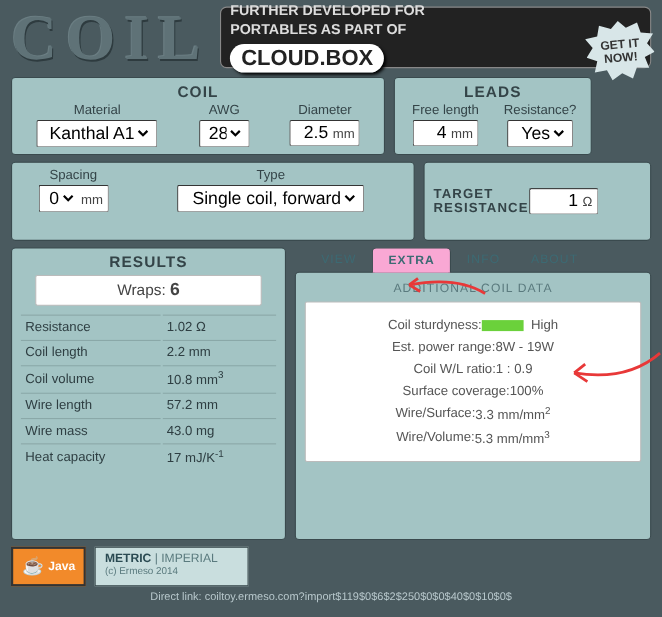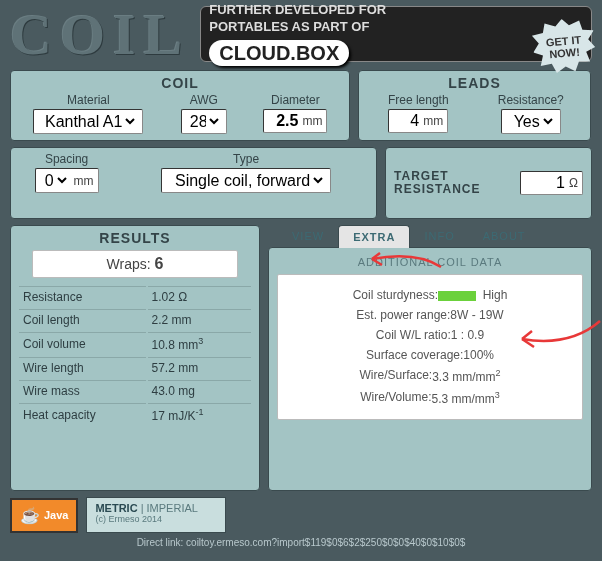--- a/index.html
+++ b/index.html
@@ -13,34 +13,34 @@
 .row{display:flex;gap:8px;margin-bottom:6px}
 .panel{background:#a3c4c4;border:1px solid #3a4a4e;border-radius:4px;padding:4px 6px 6px}
 .panel-title{text-align:center;color:#344448;font-size:14px;font-weight:bold;margin-bottom:2px;letter-spacing:1px}
 .sub{display:flex;gap:6px}
 .field{text-align:center;flex:1}
 .field-lbl{font-size:12px;color:#344448;margin-bottom:2px}
 .inputbox{background:#fff;border:1px inset #888;border-radius:2px;padding:2px 4px;display:inline-flex;align-items:center;gap:4px;font-size:12px}
 .inputbox input,.inputbox select{border:none;background:transparent;font-size:16px;font-family:inherit;text-align:right;outline:none}
 .inputbox .unit{color:#444}
 .coil-panel{width:340px}
-.leads-panel{width:233px}
-.target-row{background:#a3c4c4;border:1px solid #3a4a4e;border-radius:4px;padding:22px 8px;display:flex;align-items:center;justify-content:space-between;width:224px}
+.leads-panel{width:180px}
+.target-row{background:#a3c4c4;border:1px solid #3a4a4e;border-radius:4px;padding:22px 8px;display:flex;align-items:center;width:224px}
 .target-lbl{font-size:12px;color:#344448;font-weight:bold;letter-spacing:1px;line-height:1.1}
 .results-panel{width:250px}
 .wraps-box{background:#fff;border:1px solid #bbb;border-radius:2px;padding:4px 8px;margin:4px auto 6px;text-align:center;font-size:14px;color:#444;width:206px}
 .wraps-box b{font-size:16px}
 .res-table{width:100%;font-size:12px;color:#2e3e42}
 .res-table td{padding:3px 4px;border-top:1px solid #8aa8a8}
 .res-table td:first-child{width:55%}
 sup{font-size:9px}
 .tabs-area{flex:1}
 .tabbar{display:flex;gap:0;padding-left:10px}
 .tab{padding:5px 14px;font-size:11px;color:#3c6a73;cursor:pointer;letter-spacing:1px}
-.tab.active{background:#e5e5e5;border:1px solid #3a4a4e;border-bottom:none;border-radius:4px 4px 0 0;font-weight:bold}
+.tab.active{background:#f9a8d4;border:1px solid #3a4a4e;border-bottom:none;border-radius:4px 4px 0 0;font-weight:bold}
 .tab-body{background:#a3c4c4;border:1px solid #3a4a4e;border-radius:4px;padding:8px;margin-top:-1px;min-height:244px}
 .tab-sub{text-align:center;font-size:11px;color:#5a7a7e;letter-spacing:1px;margin-bottom:6px}
 .extra-box{background:#fff;border:1px solid #bbb;border-radius:2px;padding:10px 12px;font-size:12px;color:#555}
 .extra-box .erow{display:flex;justify-content:center;padding:3px 0}
 .bar{display:inline-block;width:38px;height:10px;background:#6bd13b;vertical-align:middle}
 .footer{display:flex;align-items:center;gap:8px;margin-top:4px}
 .java{background:#f28a2a;color:#fff;font-size:11px;padding:6px 8px;border:2px solid #333;font-weight:bold;display:flex;align-items:center;gap:4px}
 .java-icon{font-size:16px}
 .metric{background:#c9dede;border:1px solid #3a4a4e;padding:4px 8px;font-size:11px;color:#5a7a7e;flex:0 0 140px;height:36px}
 .metric .on{color:#2a4a52;font-weight:bold}
@@ -75,21 +75,21 @@
       </div>
       <div class="field" style="flex:0.8">
         <div class="field-lbl">AWG</div>
         <div class="inputbox">
             <select style="width:36px"><option>28</option></select>
           </div>
       </div>
       <div class="field">
         <div class="field-lbl">Diameter</div>
         <div class="inputbox">
-            <input style="width: 30px; font-weight: bold;" value="2.5">
+            <input style="width: 30px;" value="2.5">
             <span class="unit">mm</span>
           </div>
       </div>
     </div>
   </div>
   <div class="panel leads-panel">
     <div class="panel-title">LEADS</div>
     <div class="sub">
       <div class="field">
         <div class="field-lbl">Free length</div>

